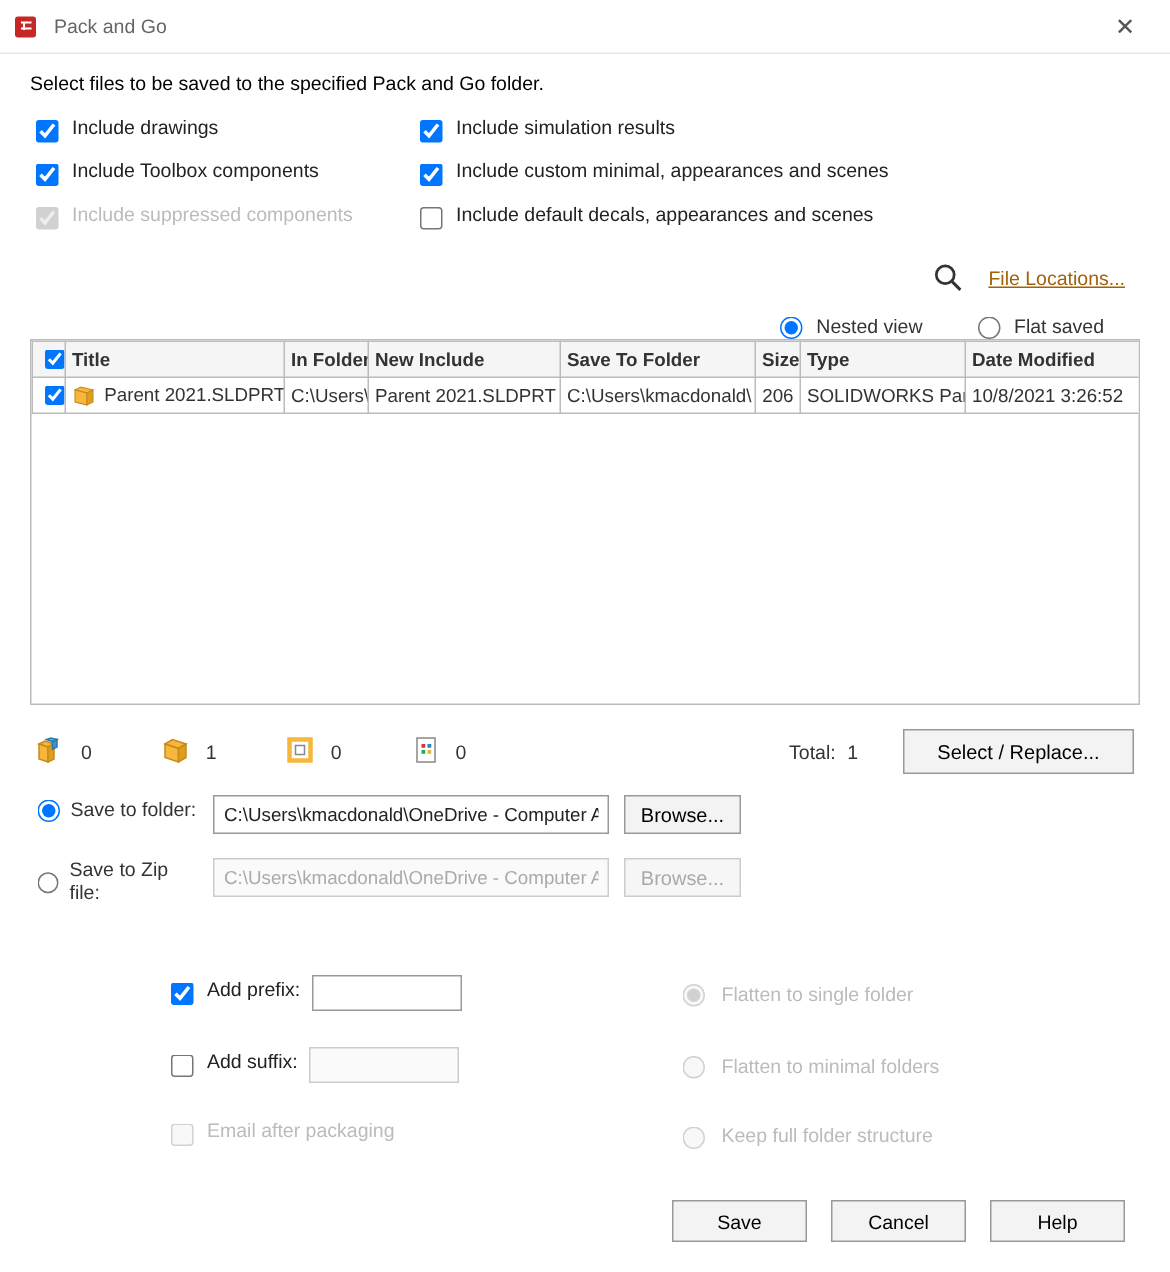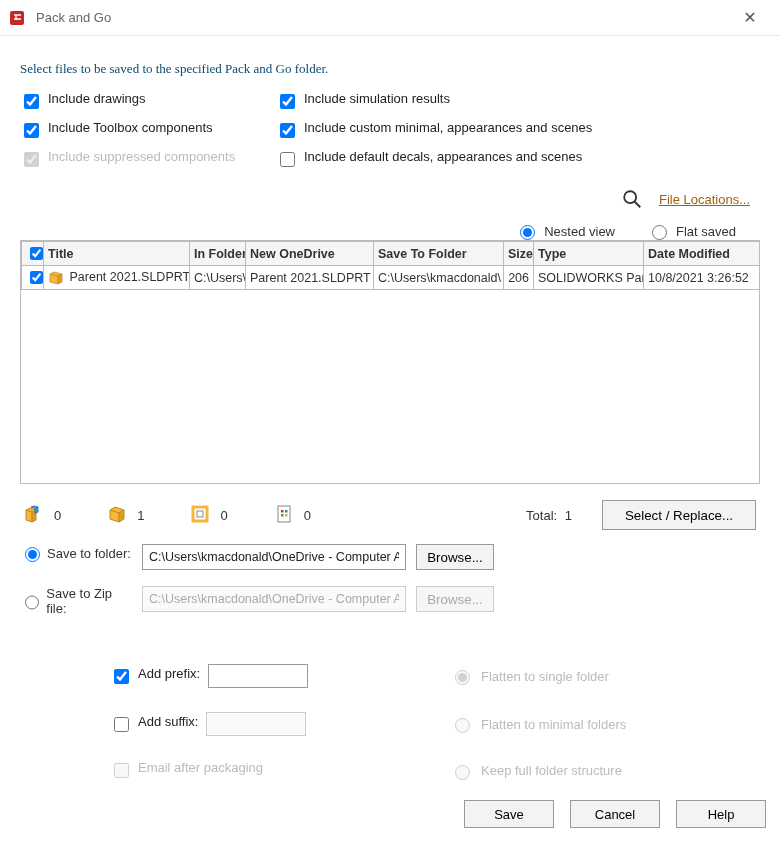--- a/index.html
+++ b/index.html
@@ -26,21 +26,21 @@
     position: relative;
   }
   .titlebar .app-icon svg { display:block; }
   .titlebar .close {
     margin-left: auto;
     width: 40px; text-align: center;
     font-size: 16px; color: #555;
     cursor: default;
   }
   .content { padding: 12px 20px 0 20px; }
-  .instruction { color: #0c4a6e; margin: 13px 0 14px 0; font-family: Liberation Serif, serif; }
+  .instruction { color: #000000; margin: 0 0 14px 0; }
 
   .options-grid {
     display: grid;
     grid-template-columns: 250px auto;
     column-gap: 6px;
     row-gap: 8px;
     margin-bottom: 10px;
   }
   .chk {
     display: flex; align-items: flex-start; gap: 6px;
@@ -180,21 +180,21 @@
   .prefix-row input[type=text][disabled] {
     border-color: #ccc; background:#fafafa;
   }
   .rlabel {
     display: flex; align-items: center; gap: 8px;
     color: #bbb;
   }
 
   .footer {
     position: absolute;
-    bottom: 20px; right: 14px;
+    bottom: 20px; right: 30px;
     display: flex; gap: 16px;
   }
   .footer button {
     width: 90px; height: 28px;
     border: 1px solid #999; background: #f3f3f3;
     font-size: 13px;
   }
 </style>
 </head>
 <body>
@@ -271,21 +271,21 @@
           <col class="c-saveto">
           <col class="c-size">
           <col class="c-type">
           <col class="c-date">
       </colgroup>
       <thead>
         <tr>
           <th><input type="checkbox" checked="" style="width: 13px; height: 13px;"></th>
           <th>Title</th>
           <th>In Folder</th>
-          <th>New OneDrive</th>
+          <th>New Include</th>
           <th>Save To Folder</th>
           <th class="num">Size</th>
           <th>Type</th>
           <th>Date Modified</th>
         </tr>
       </thead>
       <tbody>
         <tr>
           <td><input type="checkbox" checked="" style="width: 13px; height: 13px;"></td>
           <td>

